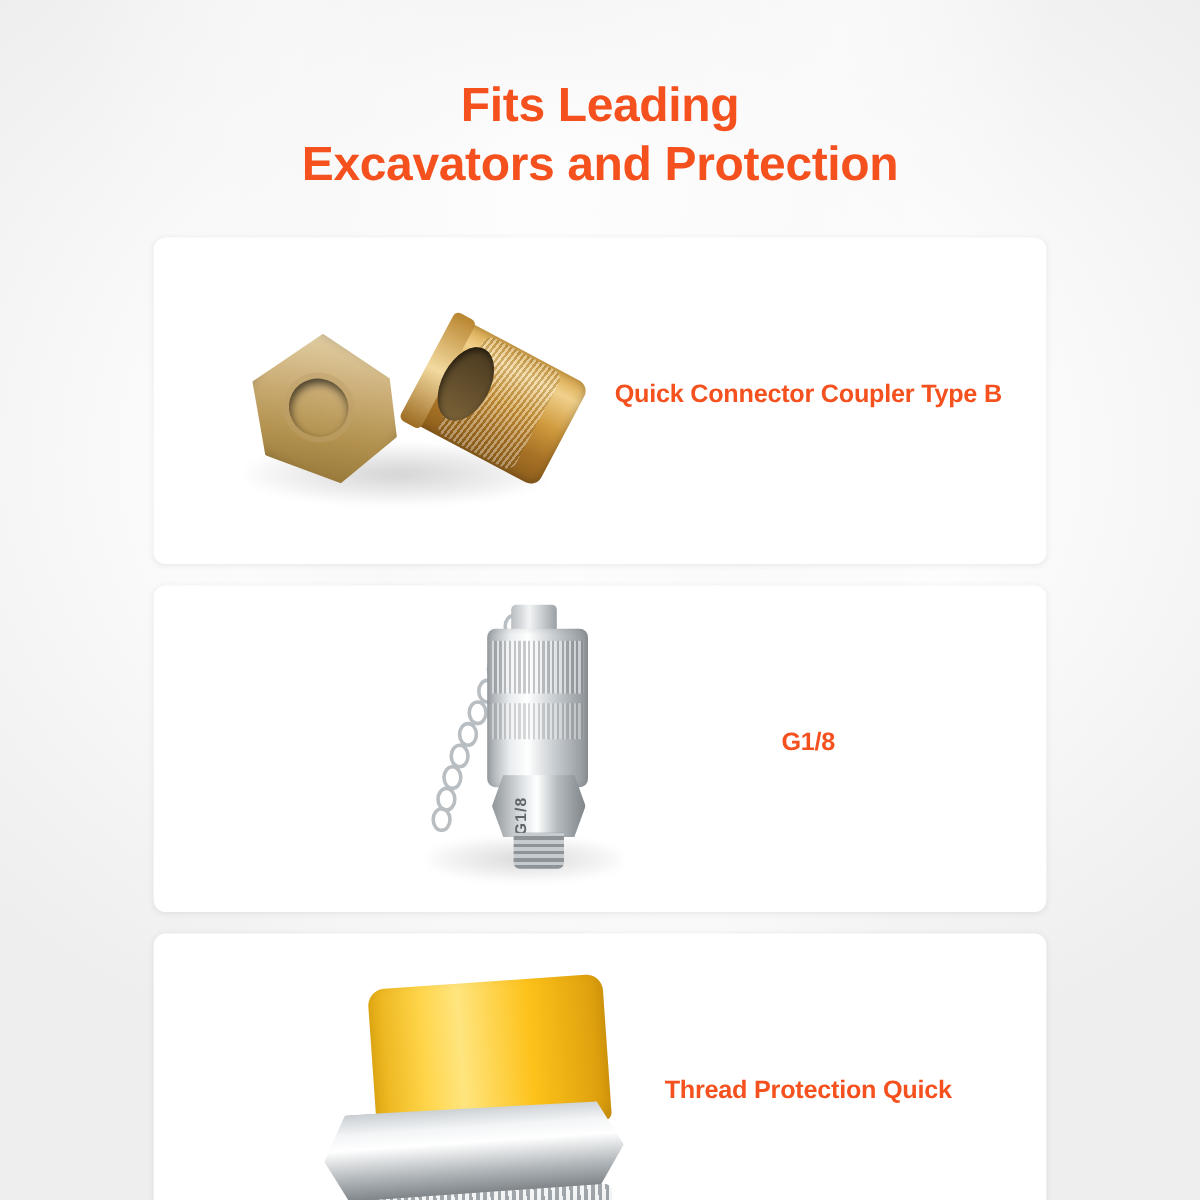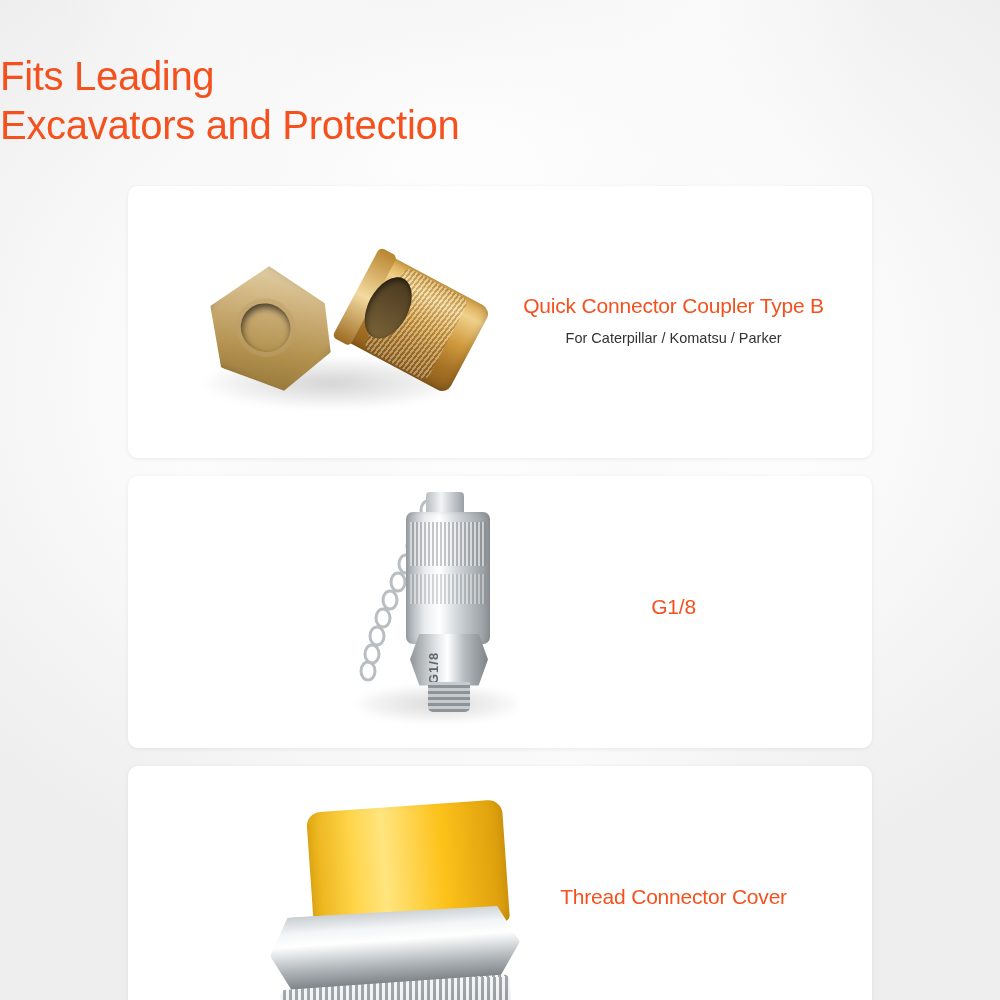--- a/index.html
+++ b/index.html
@@ -31,27 +31,28 @@
       linear-gradient(80deg, rgba(255,255,255,0) 20%, rgba(248,248,248,0.8) 35%, rgba(255,255,255,0) 50%);
   }
 
   .content {
     position: relative;
     width: 1000px;
     height: 1000px;
   }
 
   .headline {
-    text-align: left;
+    text-align: center;
     color: #F4511E;
-    font-weight: normal;
+    font-weight: bold;
     font-size: 40px;
     line-height: 1.22;
     letter-spacing: -0.3px;
     padding-top: 52px;
+    margin-top: 12px;
   }
   .headline .line2 { display: block; }
 
   .cards {
     margin-top: 36px;
     padding: 0 128px;
     display: flex;
     flex-direction: column;
     gap: 18px;
   }
@@ -76,21 +77,21 @@
 
   .card-text {
     width: 52%;
     text-align: center;
     padding-right: 10px;
     box-sizing: border-box;
   }
 
   .card-title {
     color: #F4511E;
-    font-weight: normal;
+    font-weight: bold;
     font-size: 21px;
     letter-spacing: -0.2px;
     margin-bottom: 10px;
   }
   .card-sub {
     color: #333333;
     font-size: 14.5px;
     line-height: 1.5;
   }
 
@@ -232,21 +233,20 @@
           <div class="body1">
             <div class="barrel"></div>
             <div class="knurl"></div>
             <div class="ring"></div>
             <div class="mouth"></div>
           </div>
         </div>
       </div>
       <div class="card-text">
         <div class="card-title">Quick Connector Coupler Type B</div>
-        <div class="card-sub">For Caterpillar / Komatsu / Parker</div>
       </div>
     </div>
 
     <div class="card">
       <div class="card-media">
         <div class="img2">
           <div class="shadow"></div>
           <svg class="chain2" viewBox="0 0 88 190">
             <g fill="none" stroke="#b9bec2" stroke-width="3">
               <ellipse cx="76" cy="12" rx="7" ry="9"></ellipse>
@@ -278,18 +278,18 @@
 
     <div class="card">
       <div class="card-media">
         <div class="img3">
           <div class="cover3"></div>
           <div class="hex3"></div>
           <div class="knurl3"></div>
         </div>
       </div>
       <div class="card-text">
-        <div class="card-title">Thread Connector Cover</div>
+        <div class="card-title">Thread Protection Quick</div>
       </div>
     </div>
 
   </div>
 </div>
 
 </body></html>

